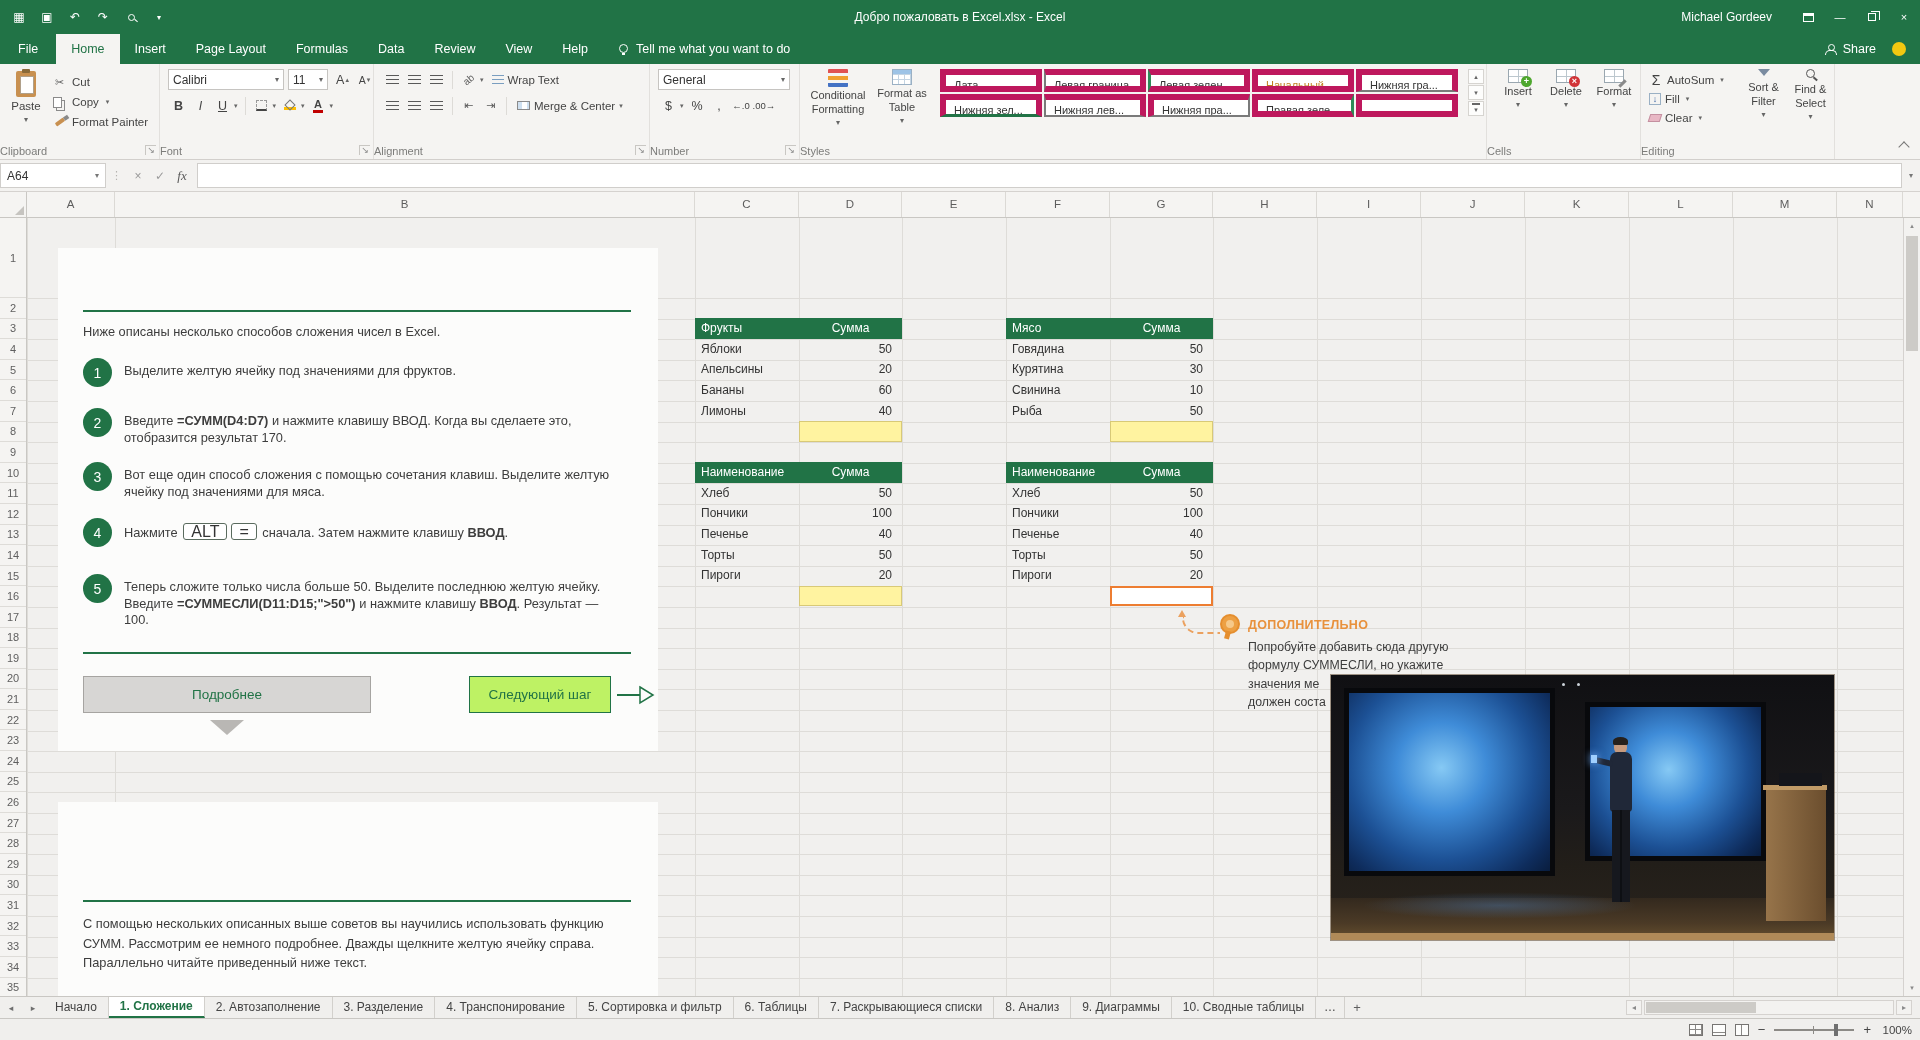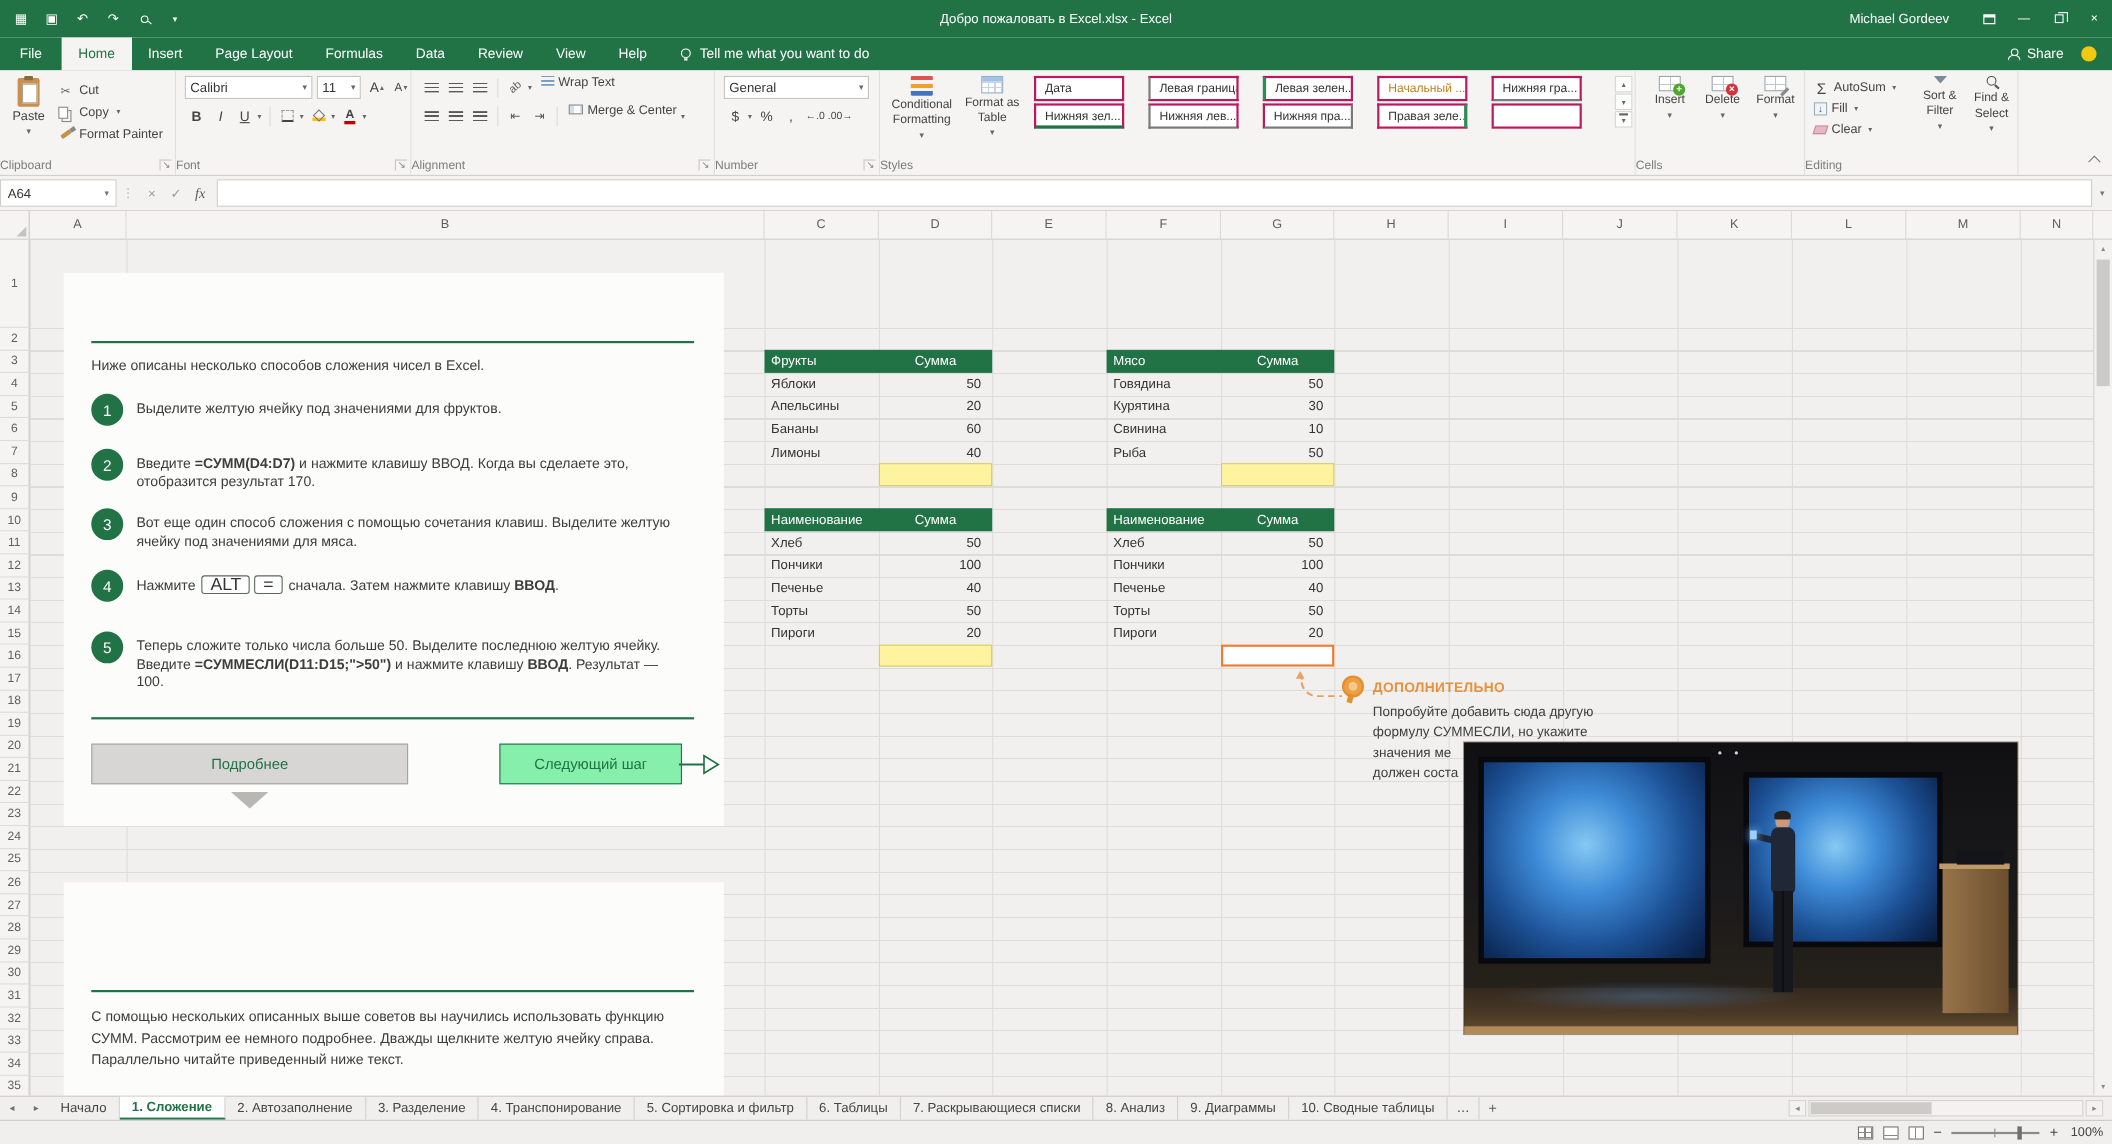--- a/index.html
+++ b/index.html
@@ -58,33 +58,33 @@
 .sbtn{height:21px;min-width:21px;display:inline-flex;align-items:center;justify-content:center;font-size:12.5px;color:#444;position:relative}
 .sbtn.b{font-weight:bold}
 .sbtn.i{font-style:italic}
 .sbtn.u{text-decoration:underline}
 .tiny{font-size:7px;margin-left:1px;color:#666}
 .arow{position:absolute;display:flex;align-items:center;gap:1px}
 .cdm{font-size:7px;color:#666;margin:0 2px 0 0;align-self:center}
 .sep{width:1px;height:18px;background:#dddbd7;margin:0 4px}
 .lns{width:13px;height:9px;background:repeating-linear-gradient(to bottom,#595959 0 1.4px,rgba(0,0,0,0) 1.4px 3.9px)}
 .orient{font-size:10px;color:#595959;transform:rotate(-40deg);display:inline-block}
-.txtbtn{display:inline-flex;align-items:flex-start;gap:4px;font-size:11.5px;color:#444;padding:0 5px;height:21px;white-space:nowrap}
+.txtbtn{display:inline-flex;align-items:center;gap:4px;font-size:11.5px;color:#444;padding:0 5px;height:21px;white-space:nowrap}
 .wrapic{width:12px;height:9px;background:repeating-linear-gradient(to bottom,#7a9ec0 0 1.4px,rgba(0,0,0,0) 1.4px 3.9px)}
 .mergeic{width:13px;height:9px;border:1px solid #8a8a8a;background:linear-gradient(90deg,#cfe0f0 0 4px,#fff 4px 9px,#cfe0f0 9px)}
 .bordersic{width:11px;height:11px;border:1px dashed #9a9a9a;border-bottom:2px solid #444}
 .fillic{width:12px;height:9px;position:relative;border-bottom:3px solid #FFC000}
 .fillic::before{content:"";position:absolute;left:2px;top:0;width:6px;height:6px;border:1px solid #777;transform:rotate(45deg)}
 .fcolic{font-size:11px;font-weight:bold;color:#444;border-bottom:3px solid #C00000;line-height:12px;padding:0 1px}
 .dec{font-size:9.5px;color:#444}
 .vbig{position:absolute;top:5px;display:flex;flex-direction:column;align-items:center;gap:2px;font-size:11px;color:#444;line-height:12px;text-align:center}
 .cfic{width:20px;height:18px;background:linear-gradient(to bottom,#e05252 0 4px,#f5f4f2 4px 7px,#f0a030 7px 11px,#f5f4f2 11px 14px,#4472c4 14px 18px);border-radius:1px}
 .ftic{width:20px;height:16px;border:1px solid #9ab0c4;background-color:#fff;background-image:linear-gradient(#9dc3e6 0 4px,rgba(0,0,0,0) 4px),repeating-linear-gradient(to right,rgba(0,0,0,0) 0 5px,#c4d4e2 5px 6px),repeating-linear-gradient(to bottom,rgba(0,0,0,0) 0 4px,#c4d4e2 4px 5px)}
 .gallery{position:absolute;left:140px;top:5px;width:524px;height:50px}
-.gcell{position:absolute;width:82px;height:23px;background:#fff;border:2px solid #be185d;font-size:11px;color:#333;line-height:21px;padding-left:8px;overflow:hidden;white-space:nowrap}
+.gcell{position:absolute;width:102px;height:23px;background:#fff;border:6px solid #be185d;font-size:11px;color:#333;line-height:21px;padding-left:8px;overflow:hidden;white-space:nowrap}
 .gs2{border-left:2px solid #7a7a7a}
 .gs3{border-left:3px solid #2e8b57}
 .gs4{color:#c07f1f}
 .gs5{border-bottom:2px solid #7a7a7a}
 .gs6{border-bottom:3px solid #217346}
 .gs7{border-bottom:2px solid #7a7a7a;border-left:2px solid #7a7a7a}
 .gs8{border-bottom:2px solid #7a7a7a;border-right:2px solid #7a7a7a}
 .gs9{border-right:3px solid #2e8b57}
 .garrows{position:absolute;left:668px;top:5px;display:flex;flex-direction:column;gap:1px}
 .gar{width:16px;height:15px;border:1px solid #d6d4d0;background:#fdfdfc;display:flex;flex-direction:column;align-items:center;justify-content:center;font-size:7px;color:#666}
@@ -132,21 +132,21 @@
 .cardtitle{position:absolute;left:25px;top:22px;font-size:27px;color:#595959;line-height:36px;width:540px}
 .rule{position:absolute;left:25px;width:548px;height:2px;background:#217346}
 .intro{position:absolute;left:25px;top:76px;font-size:12.8px;color:#3d3d3d}
 .step{position:absolute;left:25px;display:flex;gap:12px;width:545px}
 .stepnum{flex:0 0 29px;width:29px;height:29px;border-radius:50%;background:#217346;color:#fff;font-size:14px;display:flex;align-items:center;justify-content:center}
 .steptext{font-size:12.8px;color:#3d3d3d;line-height:16.5px;padding-top:5px;width:490px}
 .code,.bld{font-weight:bold}
 .kbd{display:inline-block;border:1px solid #5a6b5e;border-radius:3px;padding:0 7px;font-size:16px;line-height:15px;color:#333;background:#fff;margin:0 2px}
 .btn{position:absolute;top:428px;height:37px;display:flex;align-items:center;justify-content:center;font-size:13.5px}
 .btn.more{left:25px;width:288px;background:#d7d6d4;border:1px solid #a6a4a1;color:#217346}
-.btn.next{left:396px;width:166px;background:#86efac;border:1px solid #217346;color:#217346}
+.btn.next{left:411px;width:142px;background:#bef264;border:1px solid #217346;color:#217346}
 .moretri{position:absolute;left:152px;top:472px;width:0;height:0;border-left:17px solid transparent;border-right:17px solid transparent;border-top:15px solid #b9b7b4}
 .nextarrow{position:absolute;left:559px;top:435px}
 .c2 .cardtitle{top:14px}
 .c2 .rule{top:98px}
 .cardbody{position:absolute;left:25px;top:112px;width:548px;font-size:12.8px;line-height:19.5px;color:#3d3d3d}
 
 .xt{position:absolute;z-index:2;width:207px}
 .xh{display:flex;height:20.6px;background:#217346;color:#fff;align-items:center;font-size:12px}
 .xhn{width:104px;padding-left:6px}
 .xhv{width:103px;text-align:center}

